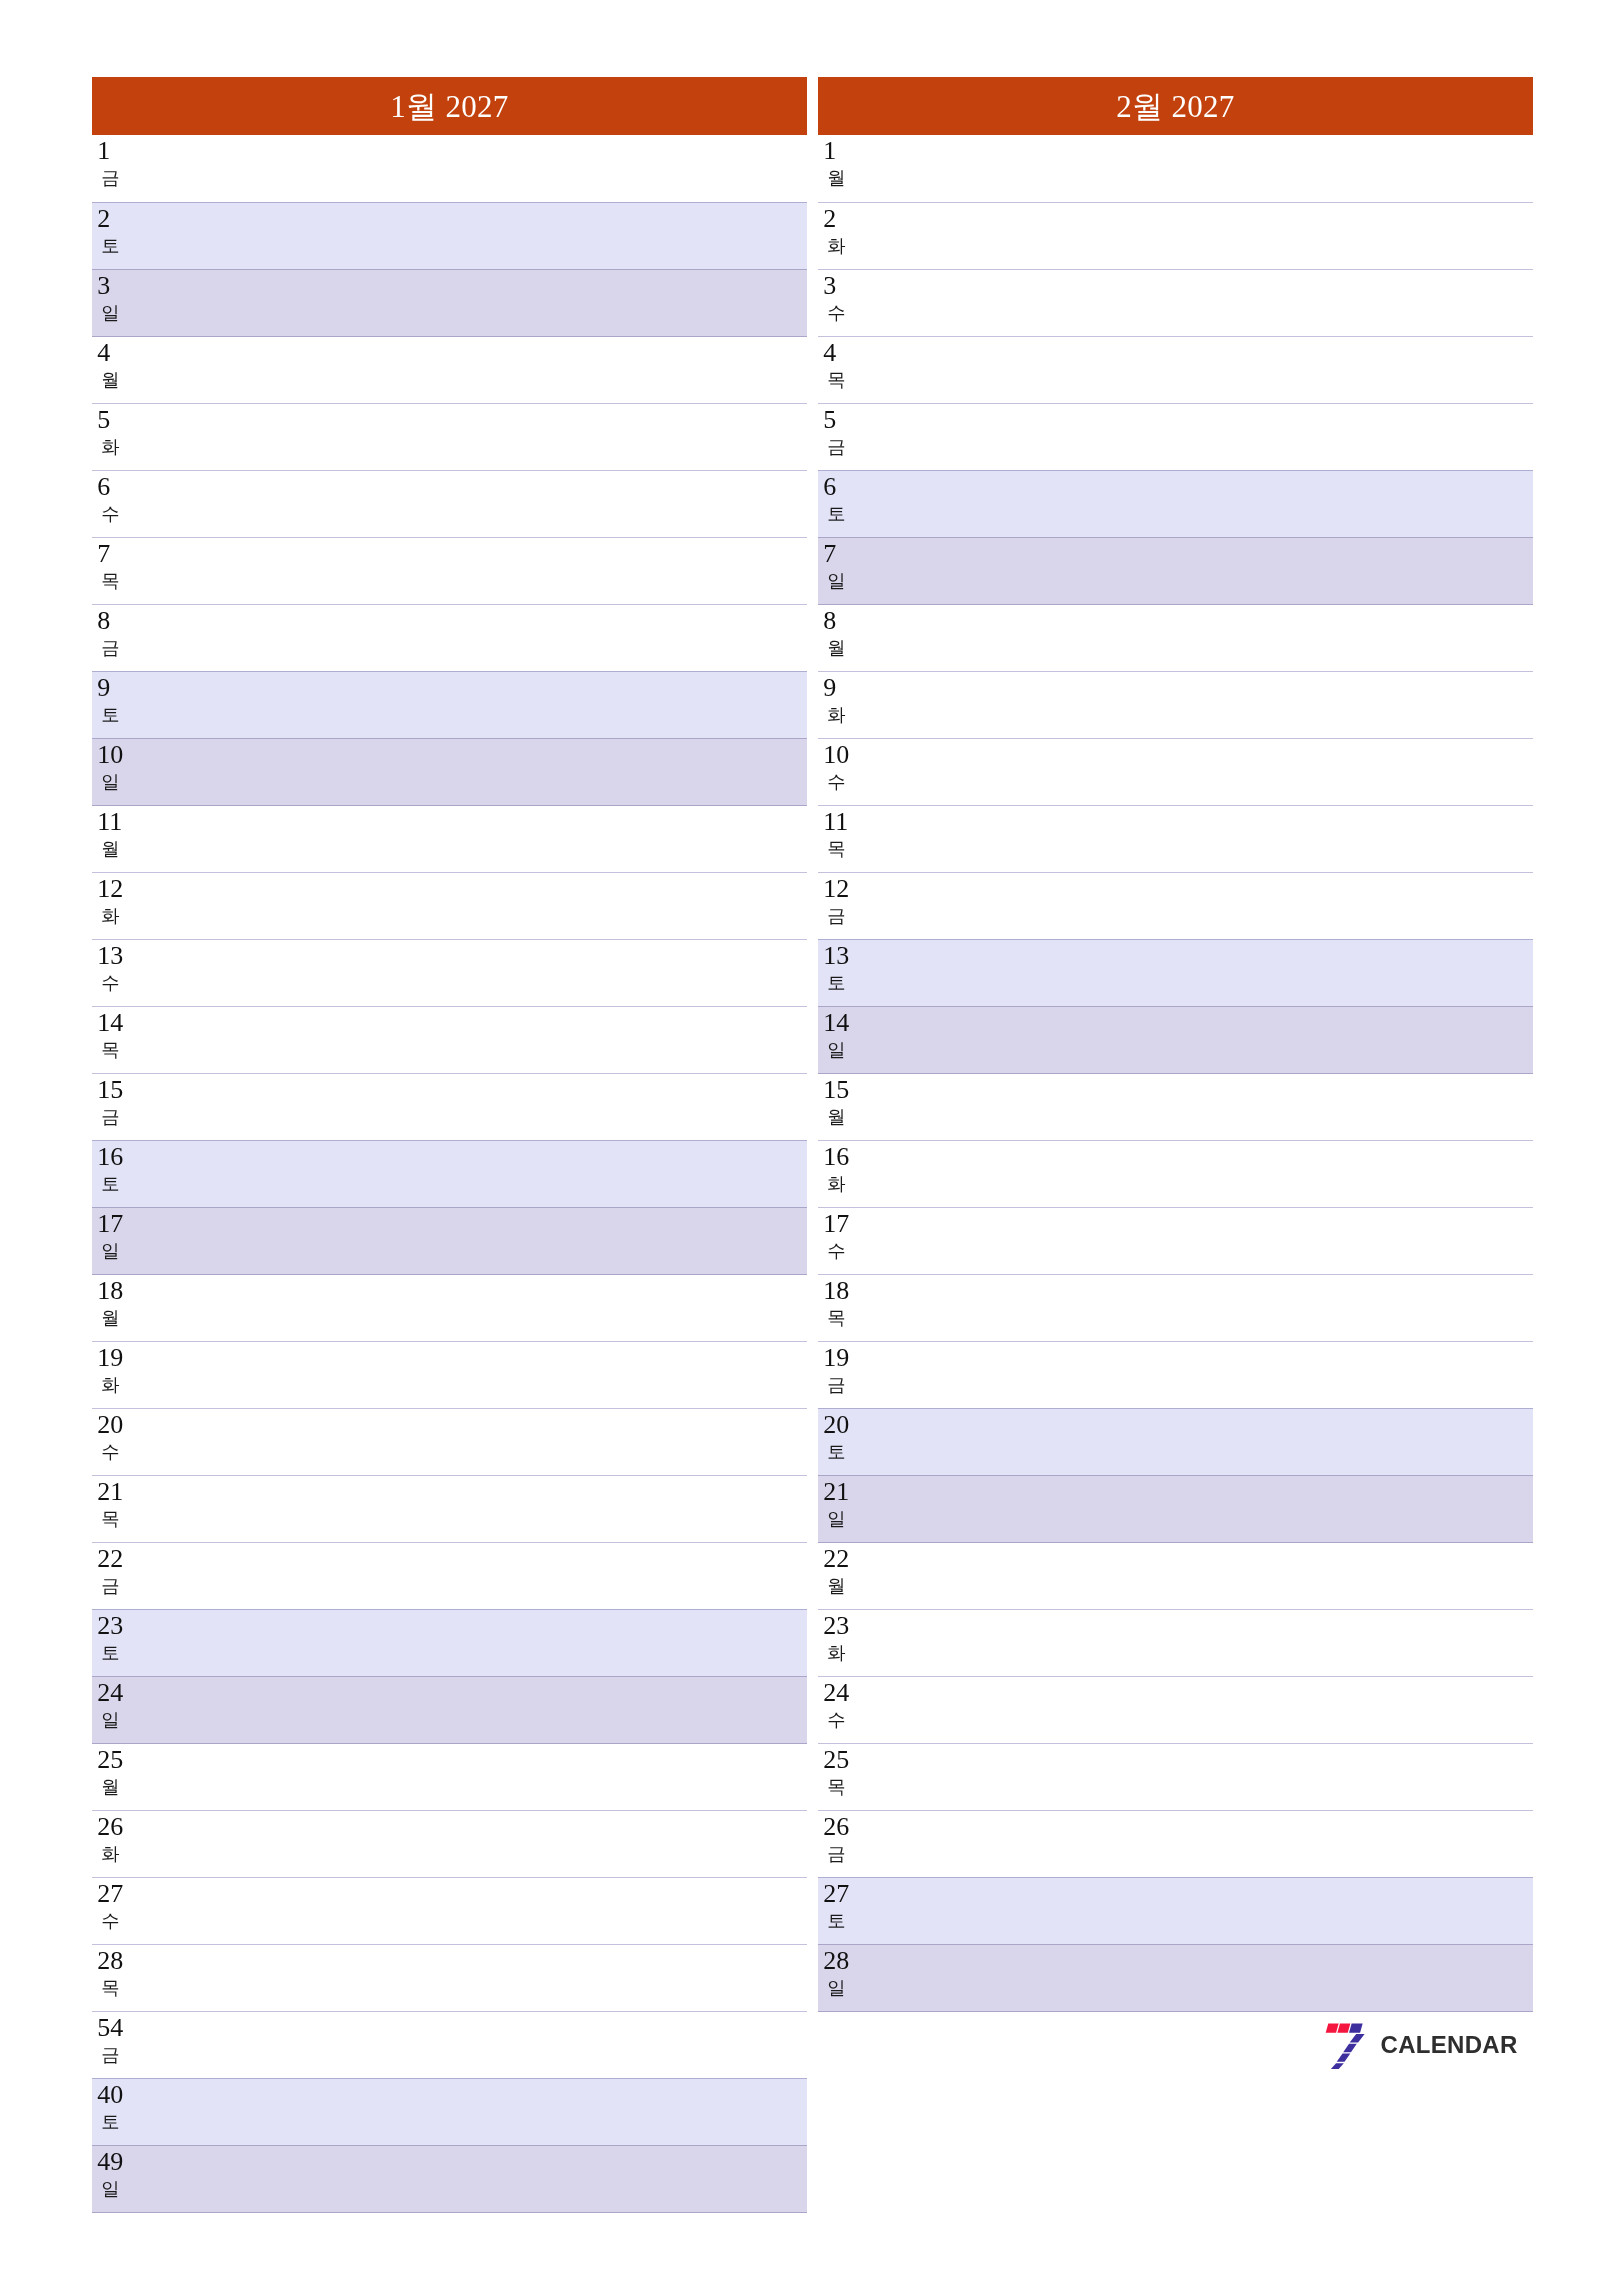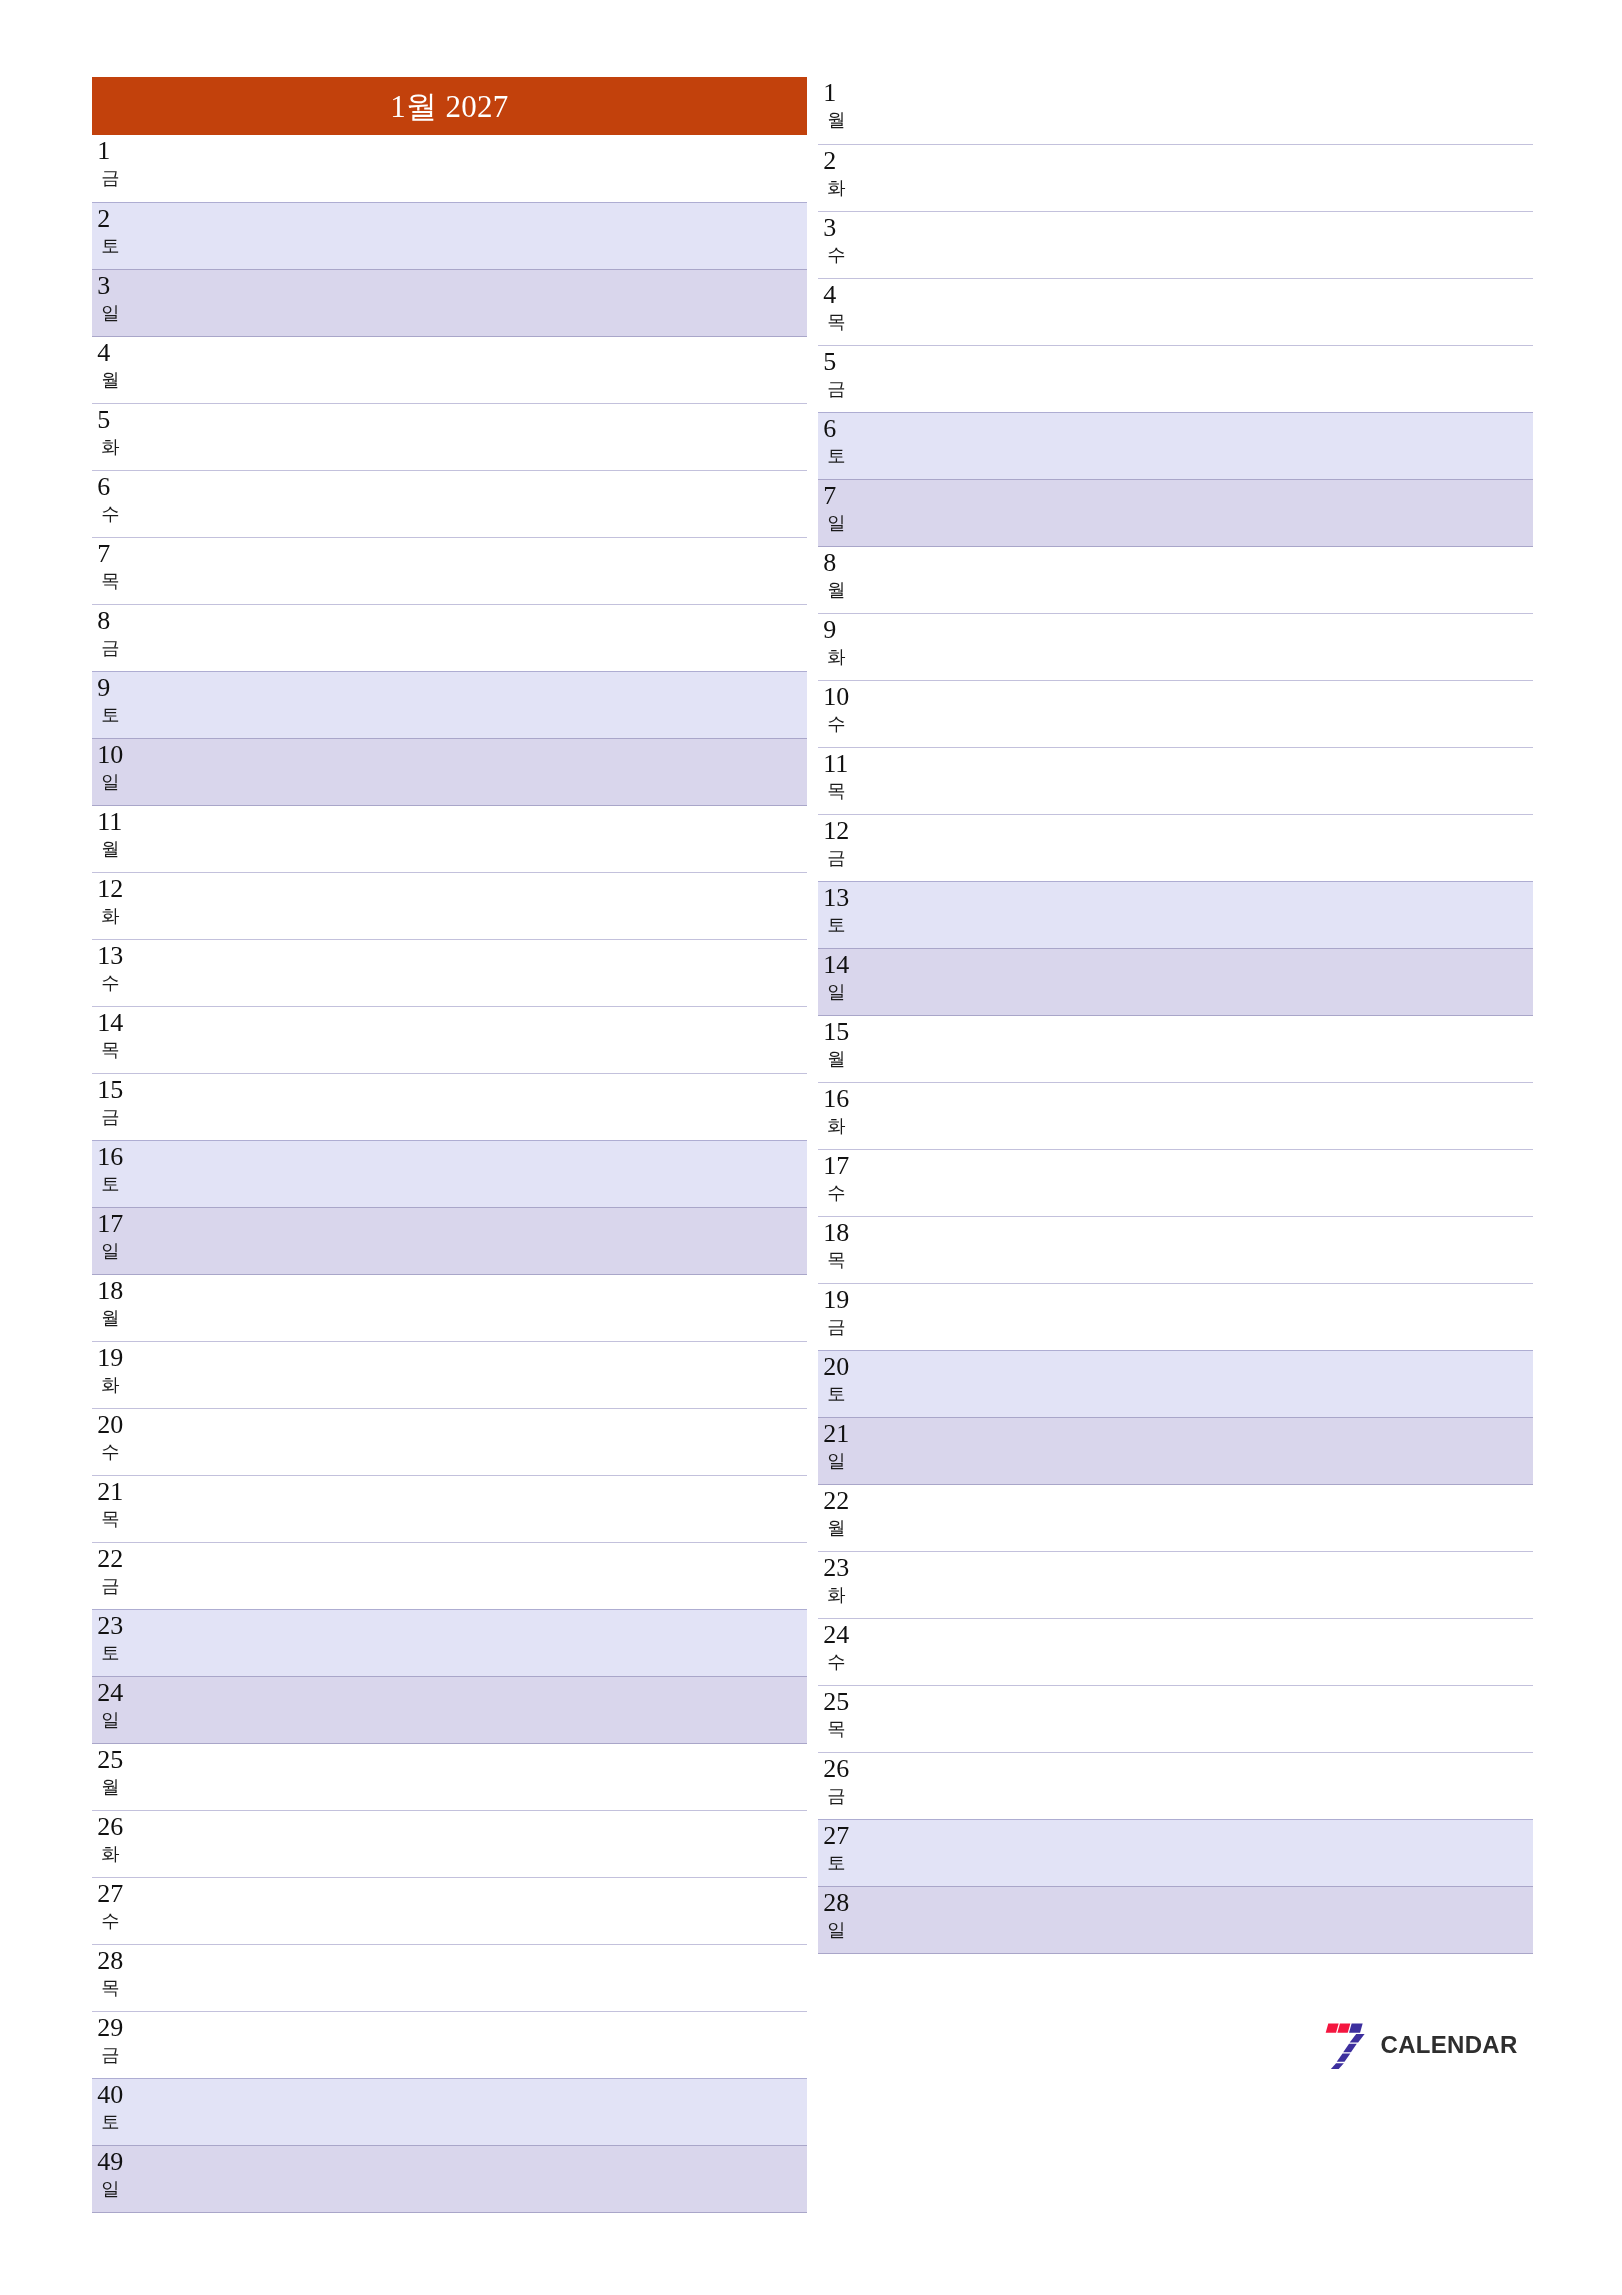--- a/index.html
+++ b/index.html
@@ -272,38 +272,39 @@
           <span class="date-num">27</span>
           <span class="date-dow">수</span>
           <div class="note-area"></div>
         </div>
         <div class="day-row">
           <span class="date-num">28</span>
           <span class="date-dow">목</span>
           <div class="note-area"></div>
         </div>
         <div class="day-row">
-          <span class="date-num">29</span>
+          <span class="date-num">54</span>
           <span class="date-dow">금</span>
           <div class="note-area"></div>
         </div>
         <div class="day-row sat">
           <span class="date-num">40</span>
           <span class="date-dow">토</span>
           <div class="note-area"></div>
         </div>
         <div class="day-row sun">
           <span class="date-num">49</span>
           <span class="date-dow">일</span>
           <div class="note-area"></div>
         </div>
       </div>
   </div>
 
   <div class="month-col feb">
+    <div class="month-header">2월 2027</div>
     <div class="days">
         <div class="day-row">
           <span class="date-num">1</span>
           <span class="date-dow">월</span>
           <div class="note-area"></div>
         </div>
         <div class="day-row">
           <span class="date-num">2</span>
           <span class="date-dow">화</span>
           <div class="note-area"></div>

